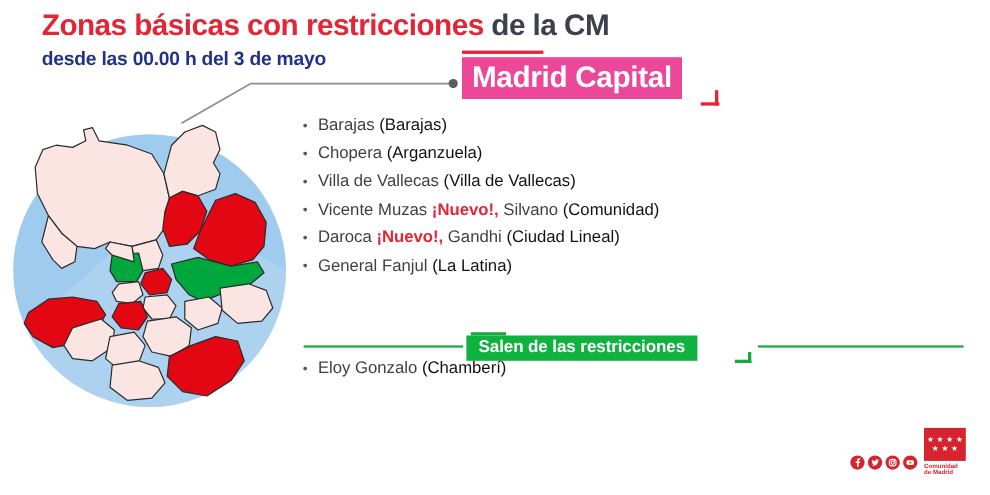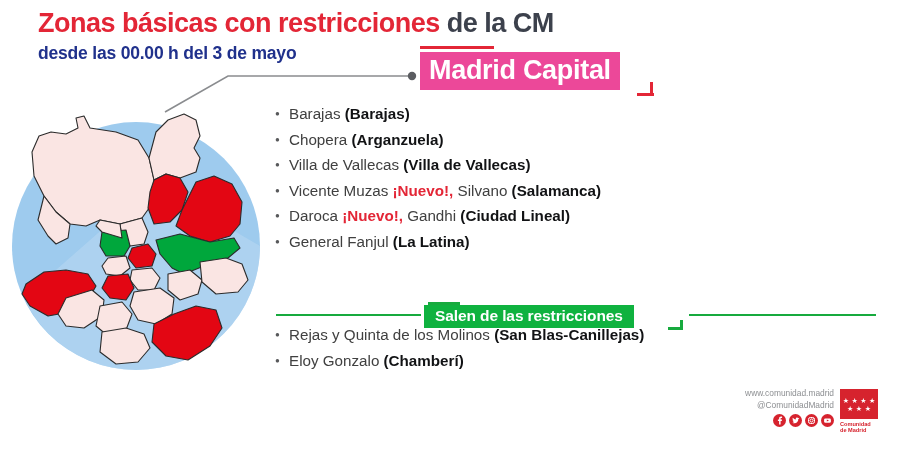--- a/index.html
+++ b/index.html
@@ -122,21 +122,21 @@
     position: absolute;
     left: 0;
     top: 0;
     font-size: 8px;
     line-height: 26px;
     color: #58595b;
   }
   .zone-list .zbs { color: #404040; }
   .zone-list .district {
     color: #111214;
-    font-weight: bold;
+    font-weight: normal;
   }
   .zone-list .nuevo {
     color: #e32636;
     font-weight: bold;
   }
 
   
   #green-section {
     position: absolute;
     left: 276px;
@@ -295,36 +295,35 @@
   <div id="capital-accent-top"></div>
   <div id="capital-badge">Madrid Capital</div>
   <div id="capital-accent-corner"></div>
   <div id="capital-accent-corner2"></div>
 </div>
 
 <ul class="zone-list" id="list-restricted">
   <li><span class="zbs">Barajas </span><span class="nuevo"></span><span class="zbs"></span><span class="district">(Barajas)</span></li>
   <li><span class="zbs">Chopera </span><span class="nuevo"></span><span class="zbs"></span><span class="district">(Arganzuela)</span></li>
   <li><span class="zbs">Villa de Vallecas </span><span class="nuevo"></span><span class="zbs"></span><span class="district">(Villa de Vallecas)</span></li>
-  <li><span class="zbs">Vicente Muzas </span><span class="nuevo">¡Nuevo!,</span><span class="zbs"> Silvano </span><span class="district">(Salamanca)</span></li>
+  <li><span class="zbs">Vicente Muzas </span><span class="nuevo">¡Nuevo!,</span><span class="zbs"> Silvano </span><span class="district">(Comunidad)</span></li>
   <li><span class="zbs">Daroca </span><span class="nuevo">¡Nuevo!,</span><span class="zbs"> Gandhi </span><span class="district">(Ciudad Lineal)</span></li>
   <li><span class="zbs">General Fanjul </span><span class="nuevo"></span><span class="zbs"></span><span class="district">(La Latina)</span></li>
 </ul>
 
 <div id="green-section">
   <div id="green-line-left"></div>
   <div id="green-line-right"></div>
   <div id="green-accent-top"></div>
   <div id="green-badge">Salen de las restricciones</div>
   <div id="green-accent-corner"></div>
   <div id="green-accent-corner2"></div>
 </div>
 
 <ul class="zone-list" id="list-released">
-  <li><span class="zbs">Rejas y Quinta de los Molinos </span><span class="nuevo"></span><span class="zbs"></span><span class="district">(San Blas-Canillejas)</span></li>
   <li><span class="zbs">Eloy Gonzalo </span><span class="nuevo"></span><span class="zbs"></span><span class="district">(Chamberí)</span></li>
 </ul>
 
 <svg id="map-figure" viewBox="0 0 268 290">
   <circle cx="132" cy="162" r="124" fill="#9ecbee"></circle>
   <path d="M256,162 A124,124 0 0,1 132,286 A124,124 0 0,1 20,214 L150,100 Z" fill="#b9d9f2" opacity="0.55"></path>
 
   <g stroke="#2b2b2b" stroke-width="1.1" stroke-linejoin="round">
 
     <path d="M28,68 L35,52 L47,48 L62,50 L74,44 L72,34 L80,32 L86,44 L112,48 L134,56 L145,74 L150,96 L148,120 L138,134 L116,140 L96,136 L82,142 L66,140 L52,128 L40,112 L30,92 Z" fill="#fae5e3"></path>
@@ -365,24 +364,20 @@
 
     <path d="M196,178 L222,174 L238,180 L244,196 L234,208 L212,210 L198,198 Z" fill="#fae5e3"></path>
 
     <path d="M150,240 L170,230 L192,222 L212,226 L218,244 L206,262 L184,276 L162,272 L148,258 Z" fill="#e30613"></path>
 
     <path d="M98,248 L122,244 L140,250 L146,264 L134,278 L112,280 L96,268 Z" fill="#fae5e3"></path>
   </g>
 </svg>
 
 <div id="footer">
-  <div id="footer-text">
-    <span id="footer-url">www.comunidad.madrid</span>
-    <span id="footer-handle">@ComunidadMadrid</span>
-  </div>
   <div id="social-row">
     <span class="social-icon">
       <svg width="13" height="13" viewBox="0 0 13 13">
           <path d="M7.6,10.4V6.9h1.2l0.2-1.4H7.6V4.6c0-0.4,0.1-0.7,0.7-0.7h0.8V2.7C8.9,2.6,8.5,2.6,8,2.6c-1.1,0-1.9,0.7-1.9,1.9v1H4.9v1.4h1.2v3.5H7.6z" fill="#ffffff"></path>
         </svg>
     </span>
     <span class="social-icon">
       <svg width="13" height="13" viewBox="0 0 13 13">
           <path d="M10.4,4.3c-0.3,0.1-0.6,0.2-0.9,0.3c0.3-0.2,0.6-0.5,0.7-0.9C9.9,3.8,9.6,4,9.2,4.1C8.9,3.8,8.5,3.6,8.1,3.6c-0.8,0-1.4,0.7-1.4,1.5c0,0.1,0,0.2,0,0.3C5.5,5.3,4.5,4.7,3.8,3.8C3.6,4,3.6,4.3,3.6,4.6c0,0.5,0.2,0.9,0.6,1.2C3.9,5.8,3.7,5.7,3.5,5.6v0c0,0.7,0.5,1.3,1.1,1.5c-0.1,0-0.2,0-0.4,0c-0.1,0-0.2,0-0.3,0c0.2,0.6,0.7,1,1.3,1.1C4.8,8.5,4.2,8.7,3.6,8.7c-0.1,0-0.2,0-0.3,0c0.6,0.4,1.3,0.6,2.1,0.6c2.5,0,3.9-2.2,3.9-4c0-0.1,0-0.1,0-0.2C9.9,4.9,10.2,4.6,10.4,4.3z" fill="#ffffff"></path>
         </svg>

